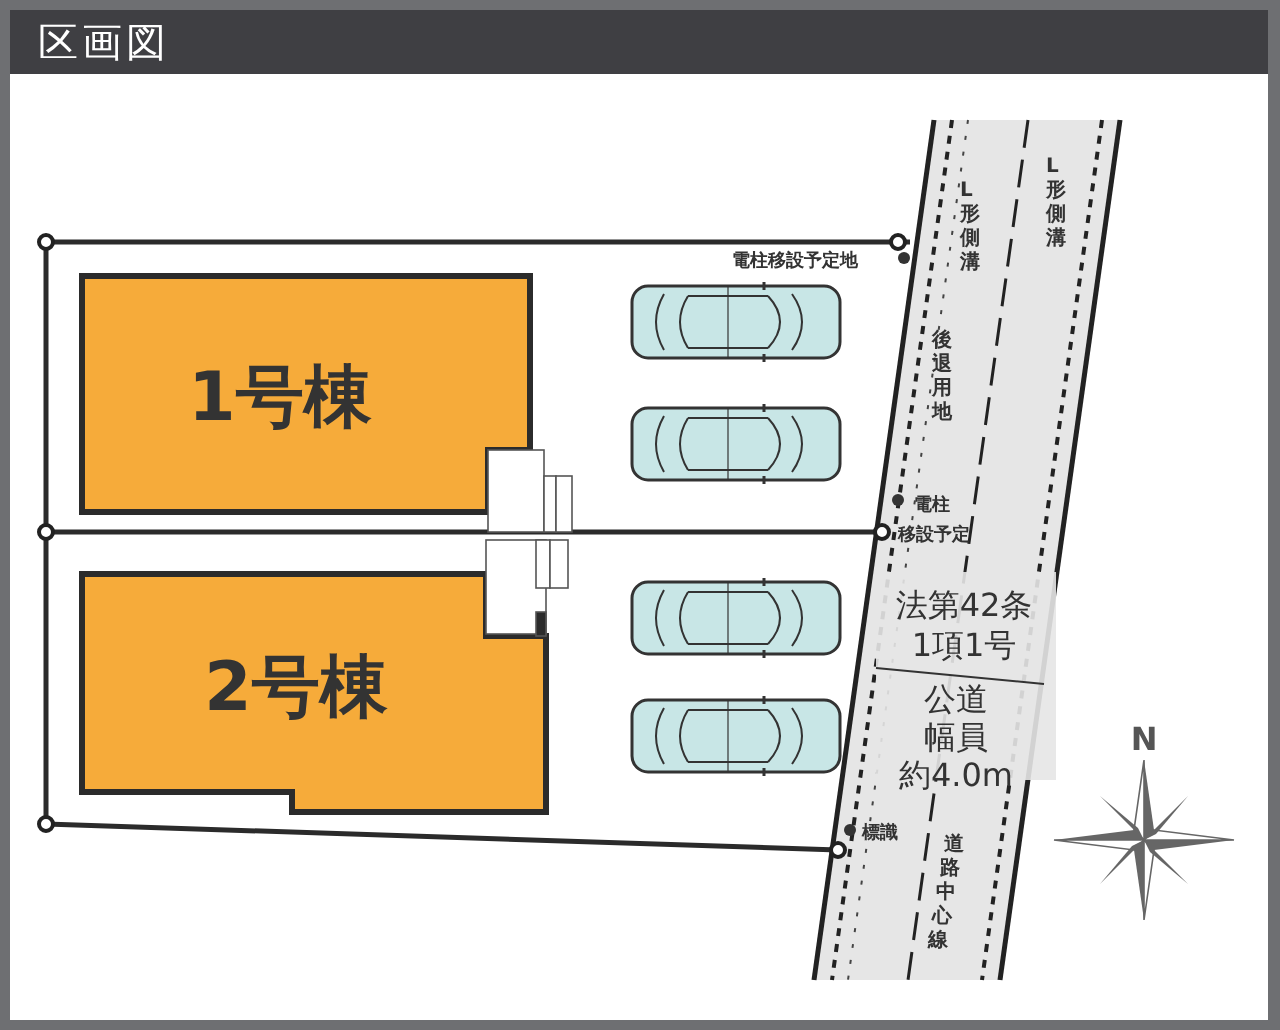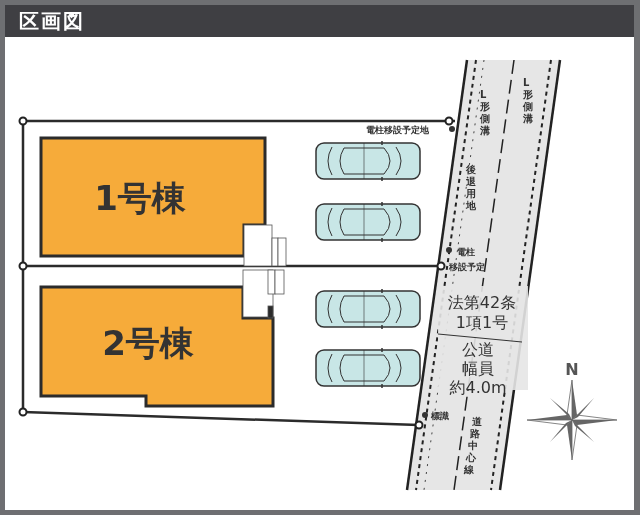--- a/index.html
+++ b/index.html
@@ -1,19 +1,19 @@
 <!DOCTYPE html>
 <html><head>
 <meta charset="utf-8">
 <style>
   html, body { margin:0; padding:0; }
   body { width:640px; height:515px; background:#6e6f72; position:relative; overflow:hidden; font-family:"DejaVu Sans", sans-serif; }
   .frame { position:absolute; left:5px; top:5px; width:629px; height:505px; background:#ffffff; }
   .header { position:absolute; left:0; top:0; width:629px; height:32px; background:#3f3f43; }
-  .header-title { position:absolute; left:14px; top:3px; color:#ffffff; font-size:20px; font-weight:bold; letter-spacing:2px; font-family:"DejaVu Serif", serif; }
+  .header-title { position:absolute; left:14px; top:3px; color:#ffffff; font-size:20px; font-weight:normal; letter-spacing:2px; font-family:"DejaVu Serif", serif; }
   svg.plan { position:absolute; left:0; top:0; }
   .lbl { font-family:"DejaVu Sans", sans-serif; fill:#333; }
 </style>
 </head>
 <body>
 
 <div class="frame">
   <div class="header">
     <span class="header-title">区画図</span>
   </div>

